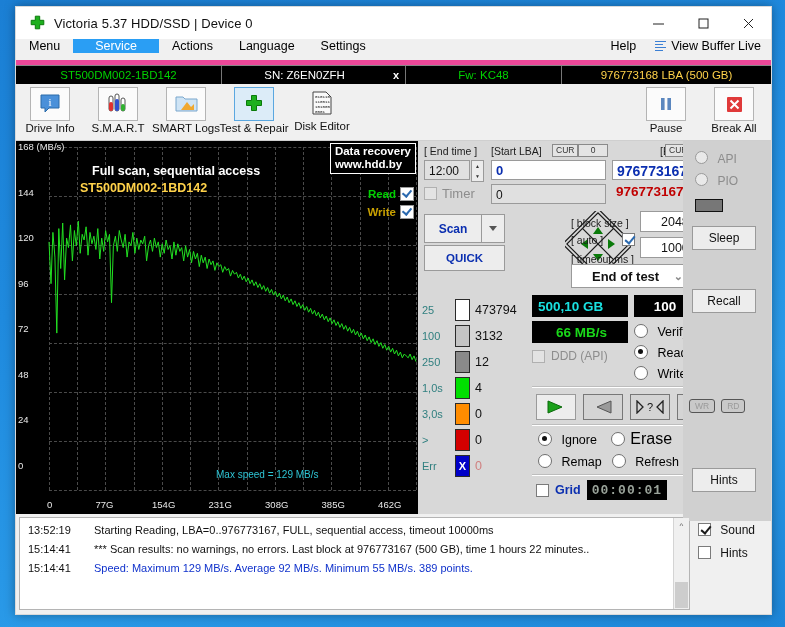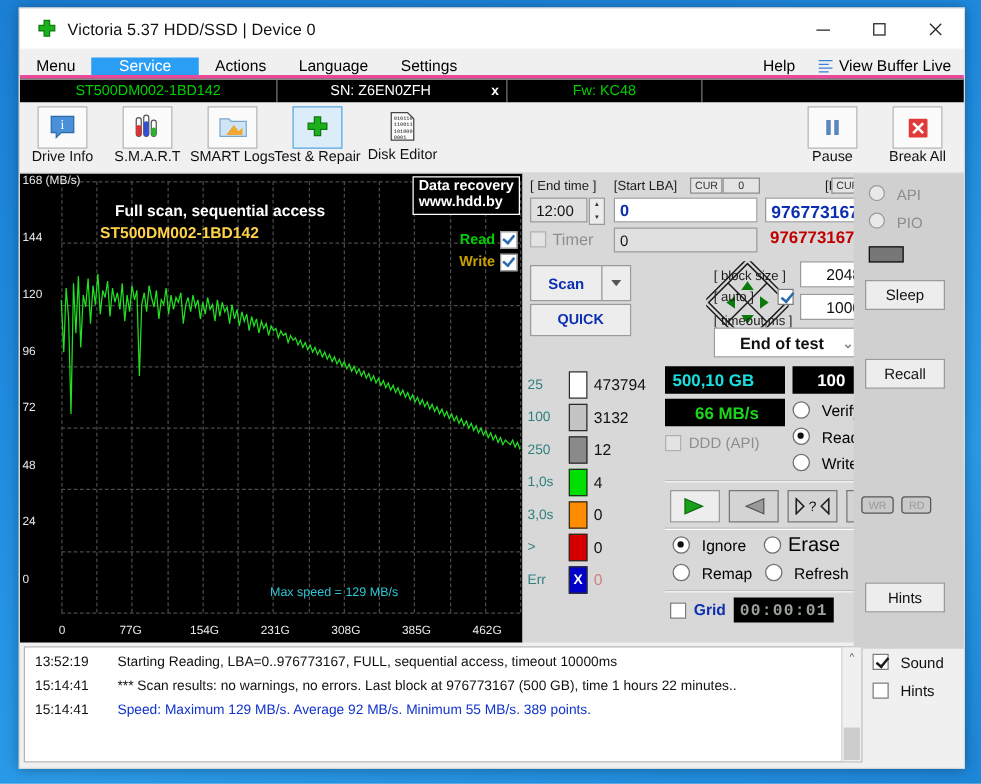--- a/index.html
+++ b/index.html
@@ -16,22 +16,22 @@
     box-shadow:0 0 10px rgba(0,0,0,.35);
     display:flex;flex-direction:column;
   }
   .titlebar{height:32px;background:#ffffff;display:flex;align-items:center;flex:0 0 auto;}
   .tb-icon{width:26px;margin-left:8px;display:flex;align-items:center;justify-content:center;}
   .tb-title{font-size:13px;color:#111;margin-left:4px;letter-spacing:.1px;}
   .tb-spacer{flex:1;}
   .tb-btn{width:45px;height:31px;display:flex;align-items:center;justify-content:center;font-size:14px;color:#333;}
 
   
-  .menubar{height:21px;background:#f0f0f0;display:flex;align-items:flex-end;font-size:12.5px;flex:0 0 auto;
-           border-bottom:3px solid #ec4899;}
+  .menubar{height:21px;background:#f0f0f0;display:flex;align-items:flex-start;font-size:12.5px;flex:0 0 auto;
+           border-bottom:5px solid #ec4899;}
   .menu-item{padding:0 13px;display:flex;align-items:center;color:#000;}
   .menu-item.active{background:#2a9ef4;color:#fff;padding:0 22px;}
   .menu-right{margin-left:auto;display:flex;align-items:center;padding-right:4px;}
   .vbl{display:flex;align-items:center;gap:5px;padding:0 6px;font-size:12.5px;}
   .lines-ico{display:inline-block;width:11px;height:11px;position:relative;}
   .lines-ico i{position:absolute;left:0;height:1.6px;background:#3b7fd4;width:11px;}
   .lines-ico i:nth-child(1){top:0}.lines-ico i:nth-child(2){top:3px;width:8px}
   .lines-ico i:nth-child(3){top:6px}.lines-ico i:nth-child(4){top:9px;width:8px}
 
   
@@ -205,20 +205,21 @@
   <div class="drivebar">
     <div class="db-cell c-green" style="width:205px">ST500DM002-1BD142</div>
     <div class="db-sep"></div>
     <div class="db-cell c-white" style="width:165px">SN: Z6EN0ZFH</div>
     <div class="db-cell" style="width:18px">
       <span class="db-x">x</span>
     </div>
     <div class="db-sep"></div>
     <div class="db-cell c-green" style="width:155px">Fw: KC48</div>
     <div class="db-sep"></div>
+    <div class="db-cell c-yellow" style="flex:1">976773168 LBA (500 GB)</div>
   </div>
 
   <div class="toolbar">
     <div class="tbtn framed">
       <div class="ibox">
         <svg width="22" height="22" viewBox="0 0 22 22">
           <path d="M2 2h18v13H10l-4 4v-4H2z" fill="#4a90d9" stroke="#2b6aa8"></path>
           <text x="11" y="12.5" font-size="11" fill="#fff" text-anchor="middle" font-family="Liberation Serif, serif">i</text>
         </svg>
       </div>

